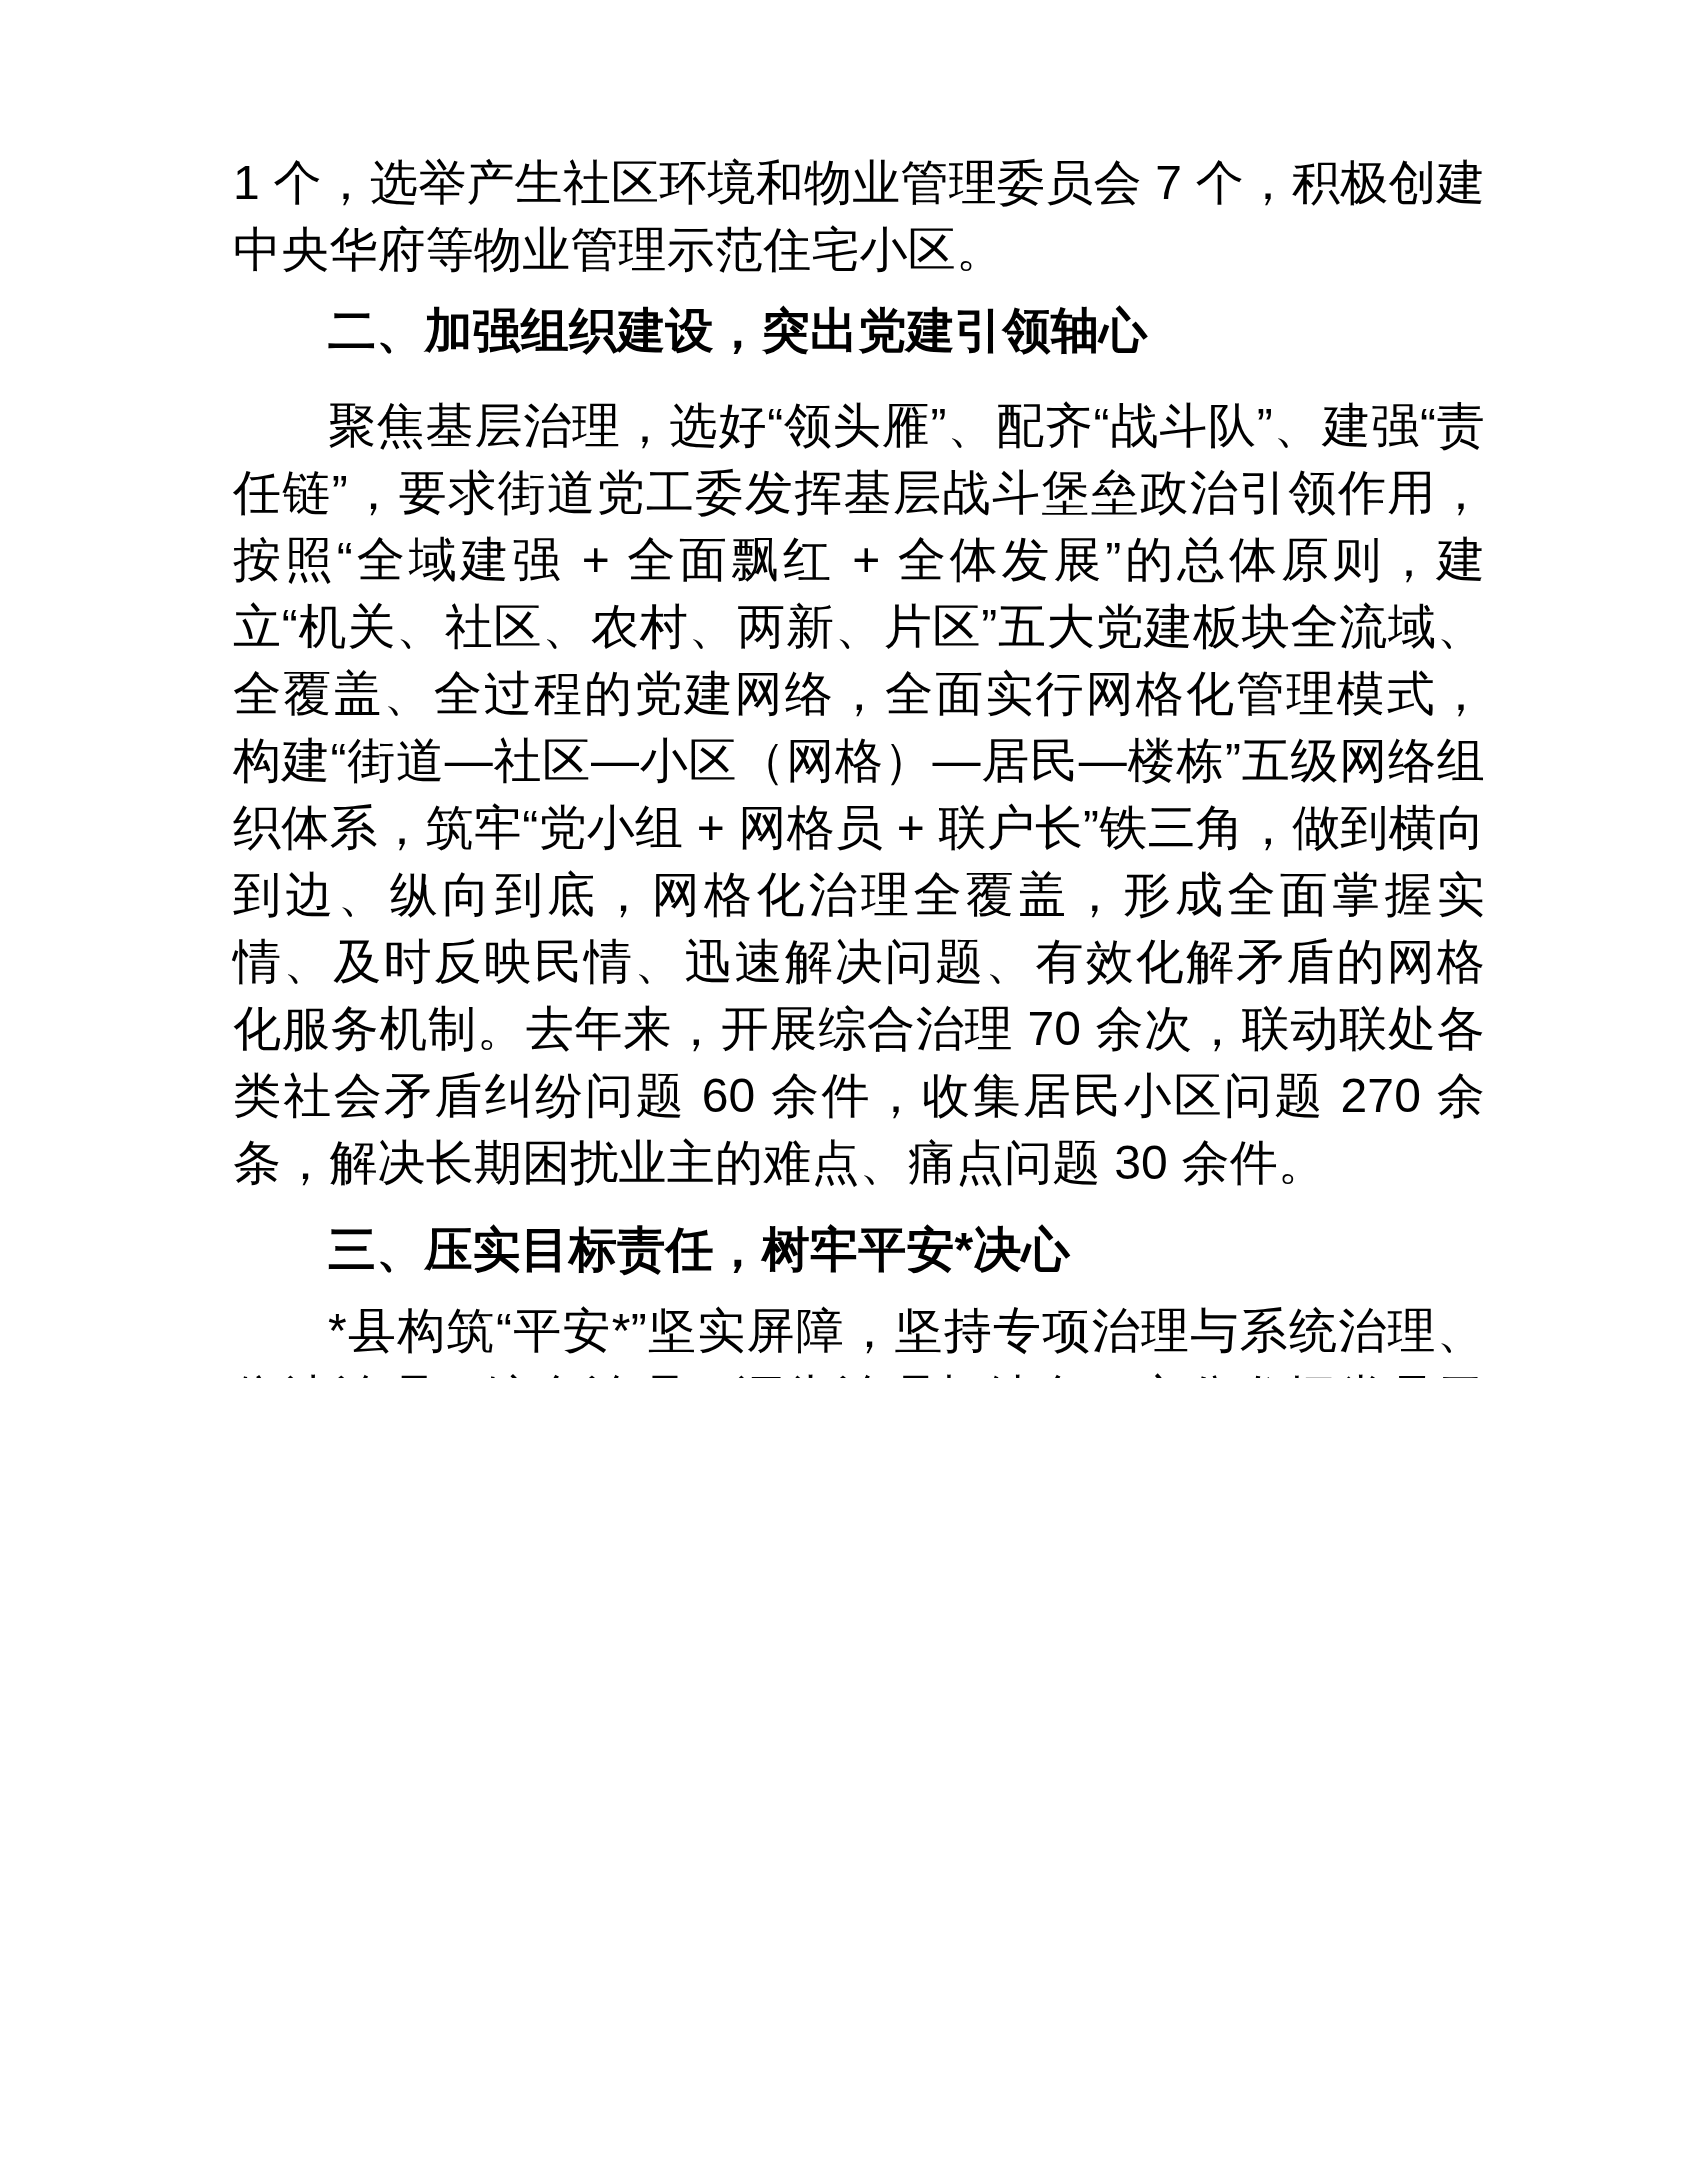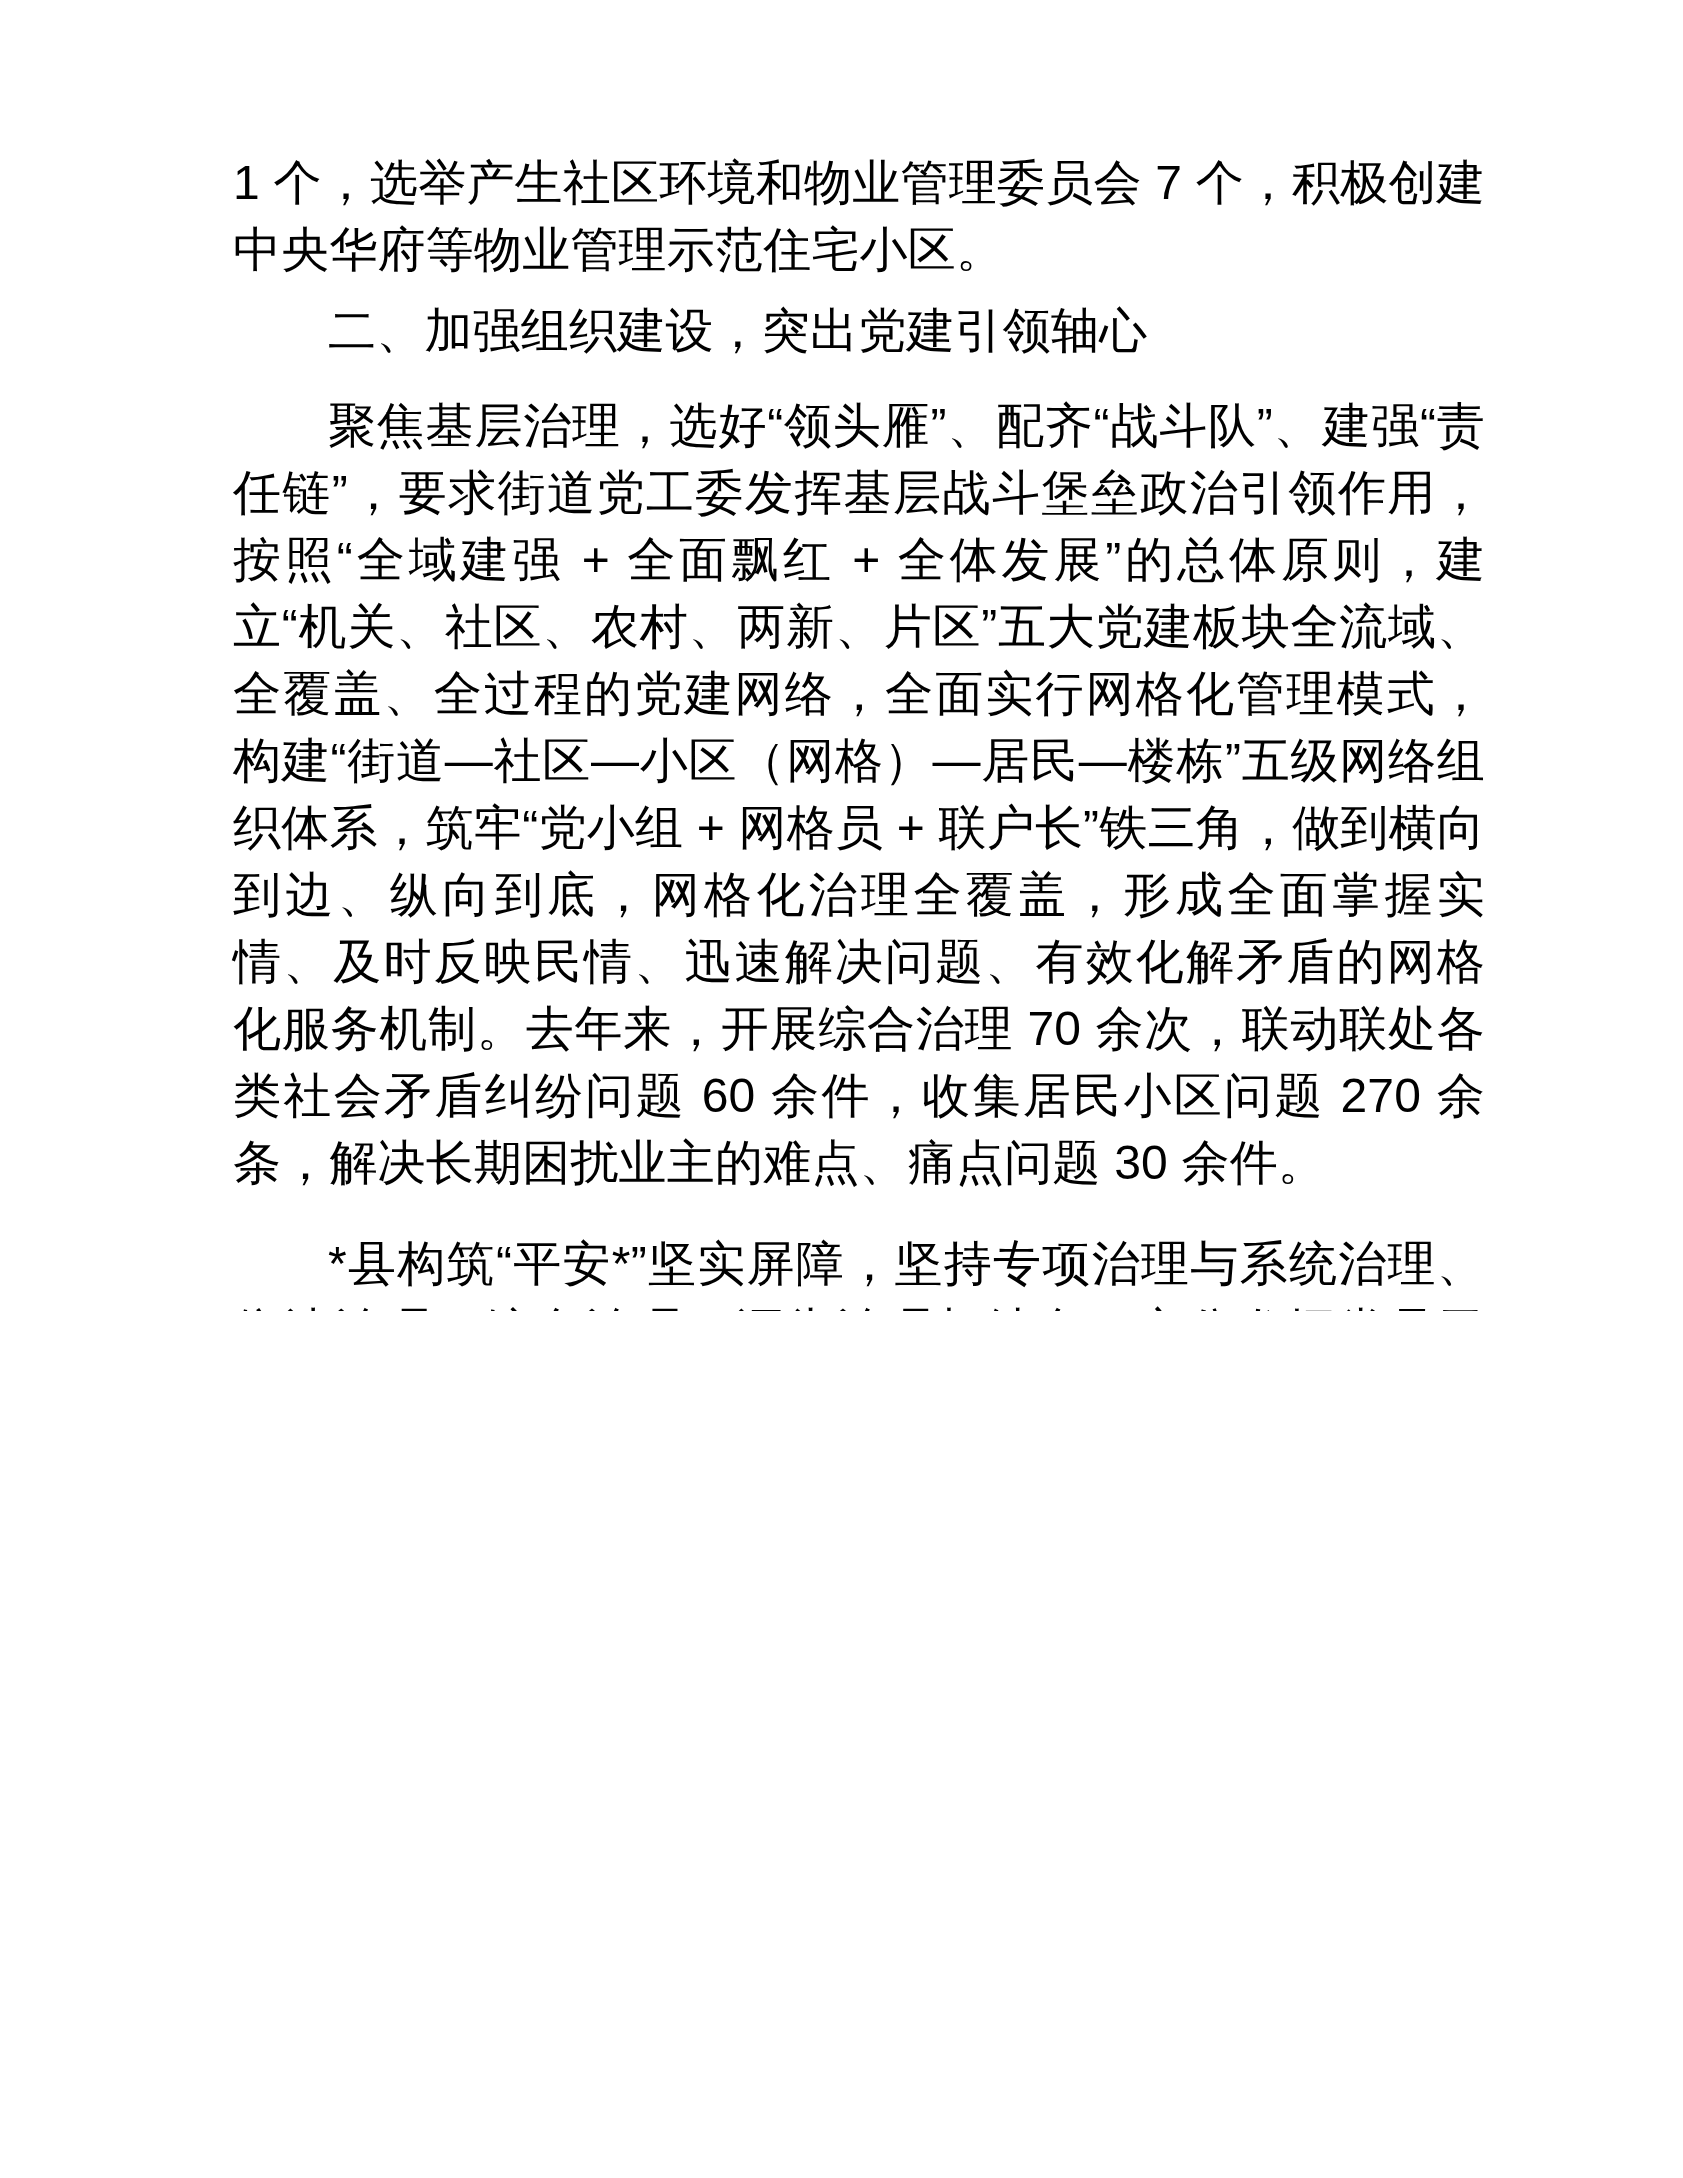--- a/index.html
+++ b/index.html
@@ -34,21 +34,21 @@
     text-justify: inter-ideograph;
     word-break: break-all;
     color: #000000;
     font-weight: 400;
   }
   .para.indent {
     text-indent: 95px;
   }
   .para.heading {
     text-indent: 95px;
-    font-weight: 400;
+    font-weight: 700;
   }
   .spacer-sm { height: 14px; }
   .spacer-md { height: 20px; }
   .clip-last {
     max-height: 81px;
     overflow: hidden;
   }
 </style>
 </head>
 <body>
@@ -64,20 +64,21 @@
 
     <div class="spacer-sm"></div>
 
 
     <div class="spacer-sm"></div>
 
     <p class="para indent">聚焦基层治理，选好“领头雁”、配齐“战斗队”、建强“责任链”，要求街道党工委发挥基层战斗堡垒政治引领作用，按照“全域建强 + 全面飘红 + 全体发展”的总体原则，建立“机关、社区、农村、两新、片区”五大党建板块全流域、全覆盖、全过程的党建网络，全面实行网格化管理模式，构建“街道—社区—小区（网格）—居民—楼栋”五级网络组织体系，筑牢“党小组 + 网格员 + 联户长”铁三角，做到横向到边、纵向到底，网格化治理全覆盖，形成全面掌握实情、及时反映民情、迅速解决问题、有效化解矛盾的网格化服务机制。去年来，开展综合治理 70 余次，联动联处各类社会矛盾纠纷问题 60 余件，收集居民小区问题 270 余条，解决长期困扰业主的难点、痛点问题 30 余件。</p>
 
     <div class="spacer-md"></div>
 
+    <p class="para heading">三、压实目标责任，树牢平安*决心</p>
 
     <div class="spacer-sm"></div>
 
     <p class="para indent clip-last">*县构筑“平安*”坚实屏障，坚持专项治理与系统治理、依法治理、综合治理、源头治理相结合，充分发挥党员干部、</p>
 
   </div>
 </div>
 
 
 </body></html>

